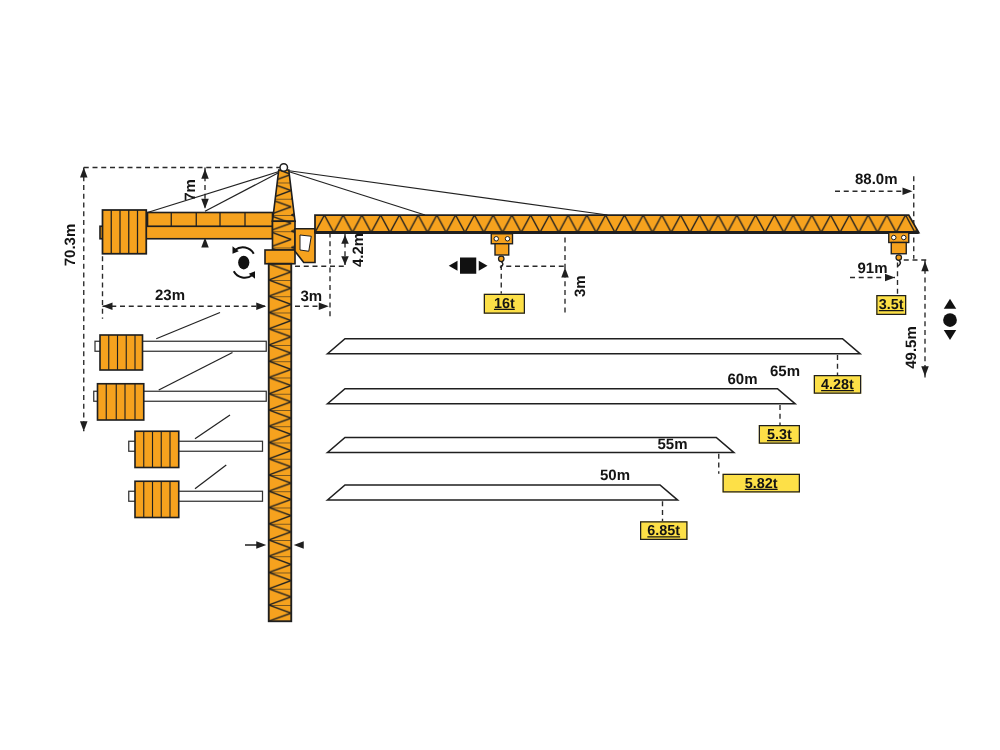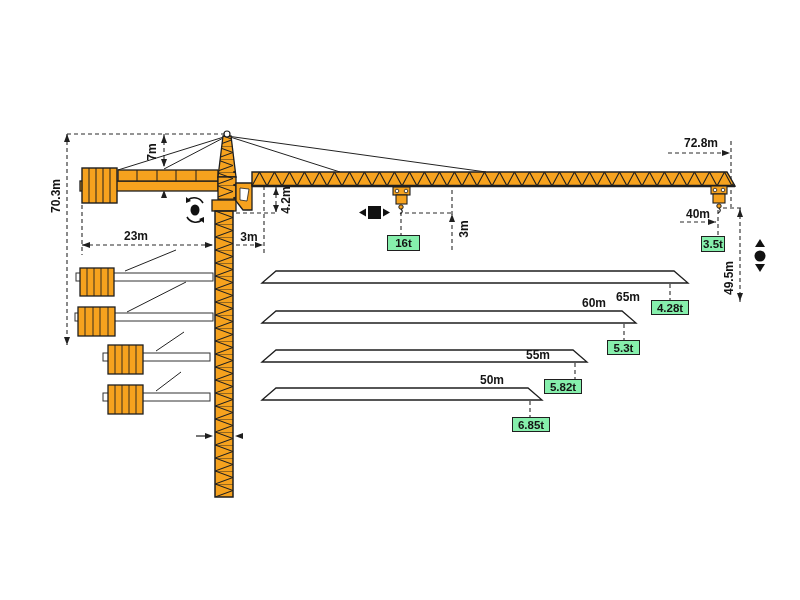--- a/index.html
+++ b/index.html
@@ -2,23 +2,23 @@
 <html><head>
 <meta charset="utf-8">
 <style>
   html,body{margin:0;padding:0;background:#fff;}
   .stage{position:relative;width:800px;height:600px;background:#ffffff;overflow:hidden;
          font-family:"Liberation Sans", sans-serif;color:#111;}
   .stage svg{position:absolute;left:0;top:0;}
   .dim{position:absolute;font-size:12px;font-weight:700;line-height:14px;
        white-space:nowrap;text-align:center;color:#141414;}
   .vert{transform:rotate(-90deg);}
-  .valbox{position:absolute;background:#86efac;border:1.6px solid #1f1f1f;
+  .valbox{position:absolute;background:#fde047;border:1.6px solid #1f1f1f;
           font-size:11.5px;font-weight:700;color:#141414;display:flex;
-          align-items:center;justify-content:center;box-sizing:border-box;}
+          align-items:center;justify-content:center;box-sizing:border-box;text-decoration:underline;}
   .mastbox{position:absolute;left:243px;top:422px;width:62px;height:31px;
            background:#F6A21E;border:1.6px solid #1f1f1f;display:flex;
            align-items:center;justify-content:center;gap:4px;box-sizing:border-box;
            font-size:11.5px;font-weight:700;}
 </style>
 </head>
 <body>
 
 <div class="stage">
 
@@ -212,31 +212,31 @@
     </g>
   </g>
 </svg>
 
 <div class="dim vert" style="left:34px;top:189px;width:44px;">70.3m</div>
 <div class="dim vert" style="left:140px;top:145px;width:24px;">7m</div>
 <div class="dim" style="left:116px;top:229px;width:40px;">23m</div>
 <div class="dim" style="left:234px;top:230px;width:30px;">3m</div>
 <div class="dim vert" style="left:268px;top:193px;width:36px;">4.2m</div>
 <div class="dim vert" style="left:452px;top:222px;width:24px;">3m</div>
-<div class="dim" style="left:675px;top:136px;width:52px;">72.8m</div>
-<div class="dim" style="left:680px;top:207px;width:36px;">40m</div>
+<div class="dim" style="left:675px;top:136px;width:52px;">88.0m</div>
+<div class="dim" style="left:680px;top:207px;width:36px;">91m</div>
 <div class="dim vert" style="left:707px;top:271px;width:44px;">49.5m</div>
 
 <div class="valbox" style="left:387px;top:235px;width:33px;height:16px;">16t</div>
 <div class="valbox" style="left:701px;top:236px;width:24px;height:16px;">3.5t</div>
 
 <div class="dim" style="left:608px;top:268px;width:40px;margin-top:22px;">65m</div>
 <div class="dim" style="left:566px;top:296px;width:40px;text-align:right;">60m</div>
 <div class="dim" style="left:518px;top:335px;width:40px;margin-top:13px;">55m</div>
 <div class="dim" style="left:472px;top:373px;width:40px;">50m</div>
 
 <div class="valbox" style="left:651px;top:300px;width:38px;height:15px;">4.28t</div>
 <div class="valbox" style="left:607px;top:340px;width:33px;height:15px;">5.3t</div>
-<div class="valbox" style="left:544px;top:379px;width:38px;height:15px;">5.82t</div>
+<div class="valbox" style="left:578px;top:379px;width:62px;height:15px;">5.82t</div>
 <div class="valbox" style="left:512px;top:417px;width:38px;height:15px;">6.85t</div>
 
 
 </div>
 
 </body></html>

